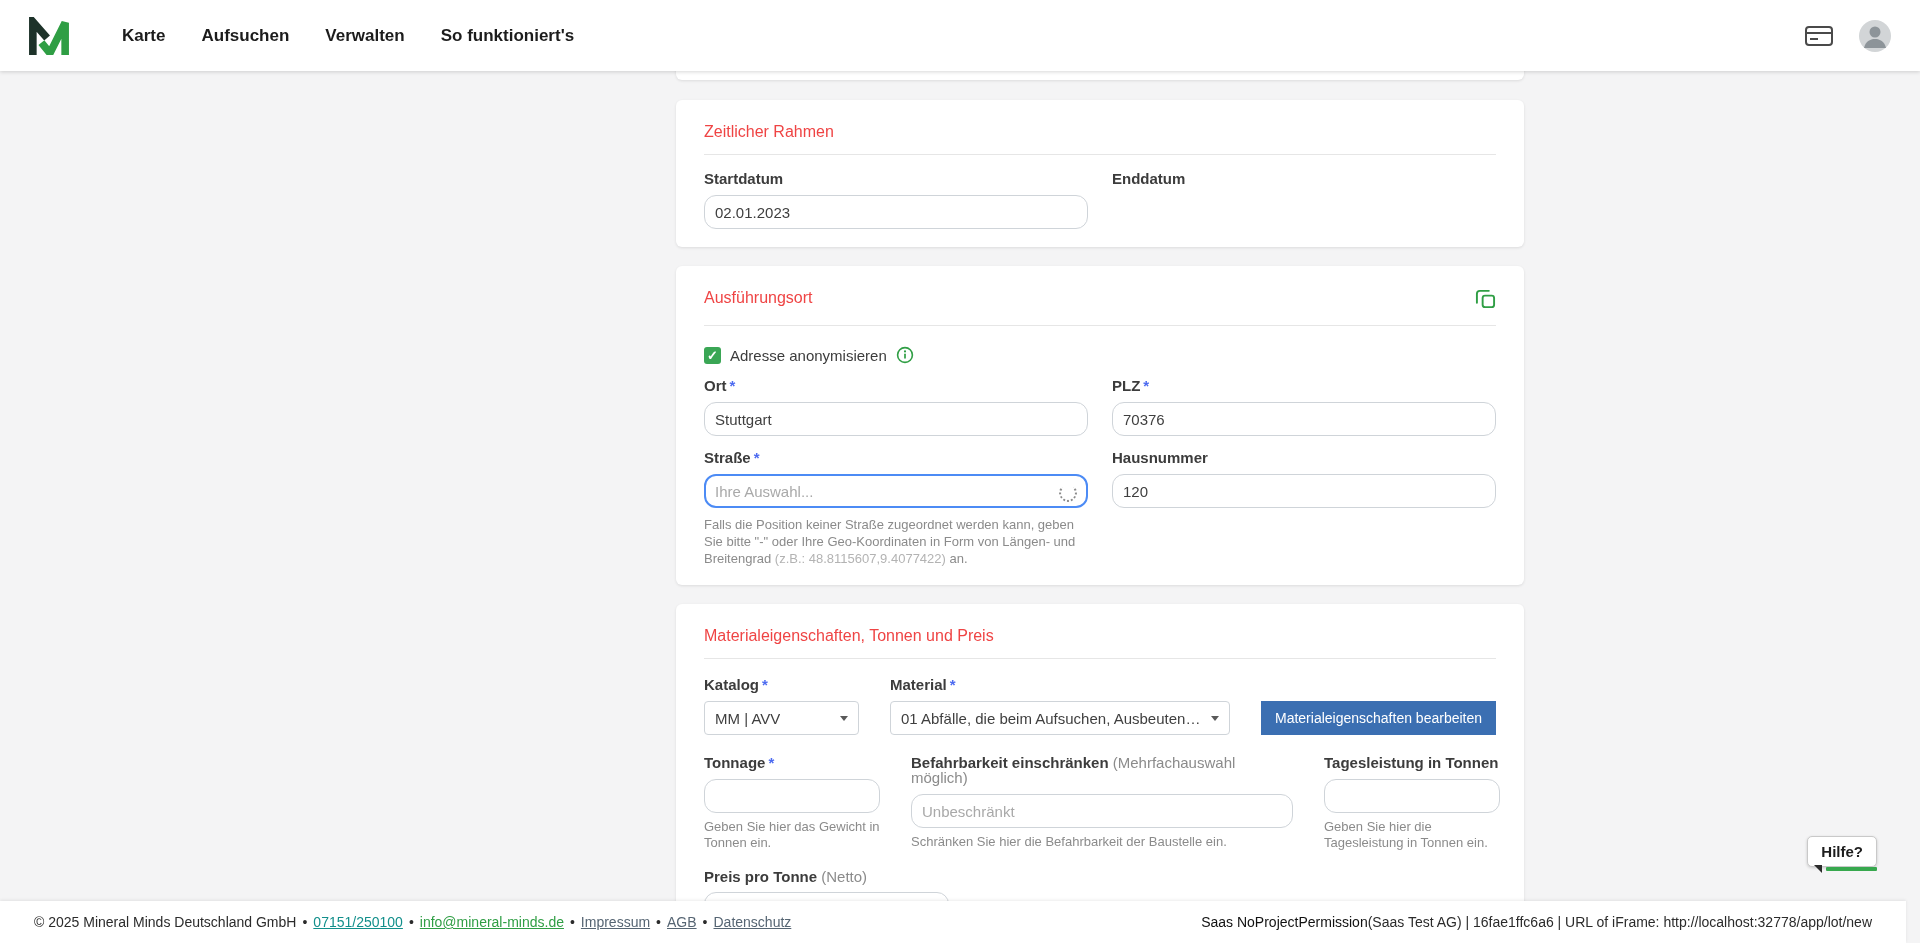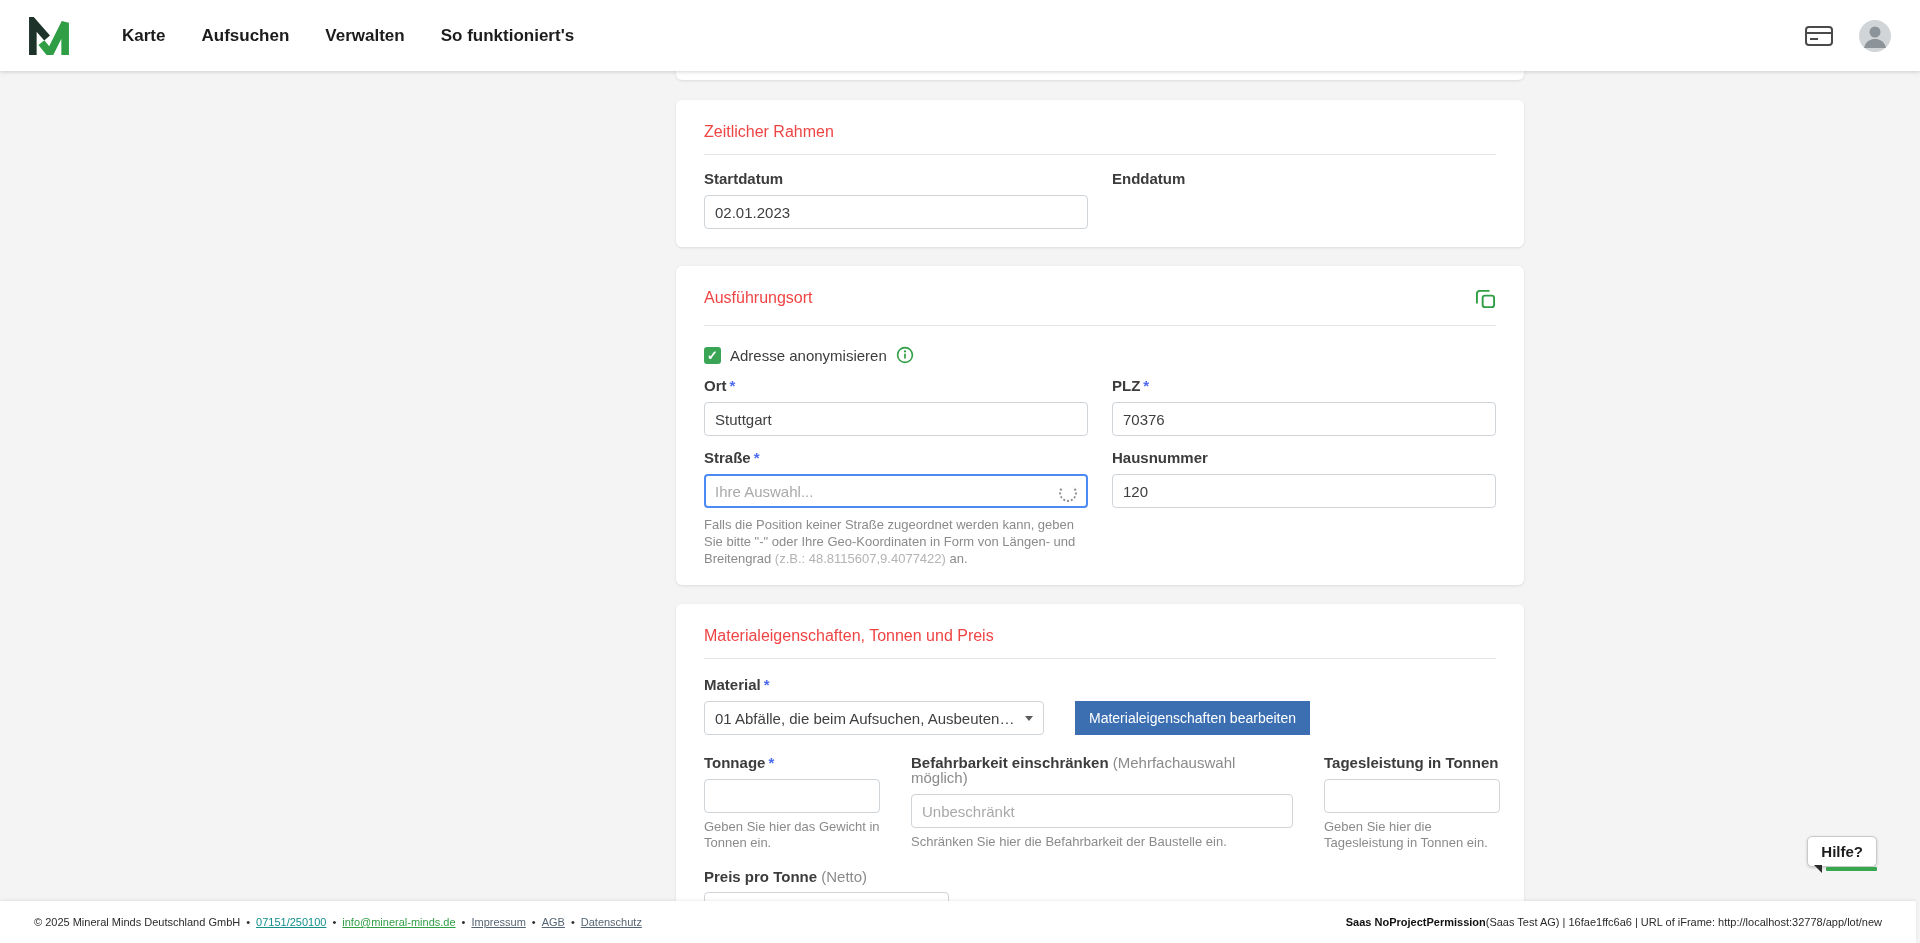--- a/index.html
+++ b/index.html
@@ -35,21 +35,21 @@
     font-size:16px;line-height:20px;color:#ef4444;font-weight:400;
     padding-bottom:12px;border-bottom:1px solid #e6e6e6;
   }
   .title-row{display:flex;justify-content:space-between;align-items:flex-start;
     border-bottom:1px solid #e6e6e6;padding-bottom:12px;}
   .title-row .card-title{border-bottom:none;padding-bottom:0;}
   .field-label{font-size:15px;font-weight:700;color:#3c3c3c;line-height:15px;display:block;}
   .req{color:#4d6bf0;margin-left:3px;font-weight:700;}
   .label-hint{font-weight:400;color:#8b8b8b;}
   .text-input{
-    width:100%;height:34px;border:1px solid #cfd4d9;border-radius:4px;
+    width:100%;height:34px;border:1px solid #cfd4d9;border-radius:12px;
     padding:0 10px;font-size:15px;color:#3f3f3f;box-sizing:border-box;
     background:#fff;font-family:"Liberation Sans", sans-serif;outline:none;
   }
   .text-input::placeholder{color:#a9a9a9;}
   .input-wrap{position:relative;}
   .text-input.focused{border:2px solid #4c8bf5;padding:0 9px;}
   .spinner{
     position:absolute;right:11px;top:10px;width:14px;height:14px;border-radius:50%;
     border:2px dotted #8a8a8a;border-top-color:transparent;
     animation:spin 1.1s linear infinite;
@@ -91,32 +91,32 @@
   }
   .btn-primary{
     height:34px;background:#3b6fb2;color:#fff;border:none;border-radius:0;
     font-size:14px;font-family:"Liberation Sans", sans-serif;padding:0 14px;
     cursor:pointer;font-weight:400;
   }
   .small-helper{font-size:13px;color:#8b8b8b;line-height:16px;margin-top:6px;}
   .preis-input{width:245px;}
   
   .footer{
-    position:absolute;left:0;right:4px;bottom:0;height:42px;background:#fff;
+    position:absolute;left:0;right:14px;bottom:0;height:42px;background:#fff;
     z-index:50;display:flex;align-items:center;justify-content:space-between;
     padding:0 34px;box-sizing:border-box;box-shadow:0 -1px 3px rgba(0,0,0,.08);
-    font-size:11px;color:#2b2b2b;
+    font-size:14px;color:#2b2b2b;
   }
   .footer-left,.footer-right{display:flex;align-items:center;white-space:nowrap;}
   .sep{margin:0 6px;color:#2b2b2b;}
   .flink{text-decoration:underline;cursor:pointer;}
   .flink-phone{color:#128f8b;}
   .flink-mail{color:#2f9e44;}
   .flink-gray{color:#566573;}
-  .footer-bold{font-weight:700;color:#111;text-align:center;}
+  .footer-bold{font-weight:400;color:#111;text-align:center;}
   
   .help-bubble{
     position:absolute;top:836px;right:43px;z-index:60;background:#fff;
     border:1px solid #c9c9c9;border-radius:5px;padding:6px 13px;
     font-size:15px;font-weight:700;color:#1d1d1d;cursor:pointer;
     box-shadow:0 1px 3px rgba(0,0,0,.18);
   }
   .help-bubble .tail{
     position:absolute;left:6px;bottom:-7px;width:0;height:0;
     border-left:8px solid transparent;border-top:8px solid #2b2b2b;
@@ -225,20 +225,27 @@
       <div class="helper-text">
         <span>Falls die Position keiner Straße zugeordnet werden kann, geben Sie bitte "-" oder Ihre Geo-Koordinaten in Form von Längen- und Breitengrad </span><span class="helper-muted">(z.B.: 48.8115607,9.4077422)</span><span> an.</span>
       </div>
     </div>
   </div>
 
   <div class="card" style="padding-bottom:60px;">
     <div class="card-title">Materialeigenschaften, Tonnen und Preis</div>
 
     <div class="row">
+      <div class="col-katalog">
+        <label class="field-label" style="margin:18px 0 9px;"><span>Katalog</span><span class="req">*</span></label>
+        <div class="select">
+          <span class="sel-text">MM | AVV</span>
+          <span class="caret"></span>
+        </div>
+      </div>
       <div class="col-material">
         <label class="field-label" style="margin:18px 0 9px;"><span>Material</span><span class="req">*</span></label>
         <div class="select">
           <span class="sel-text">01 Abfälle, die beim Aufsuchen, Ausbeuten und…</span>
           <span class="caret"></span>
         </div>
       </div>
       <div class="col-btn" style="padding-top:42px;">
         <button class="btn-primary">Materialeigenschaften bearbeiten</button>
       </div>

